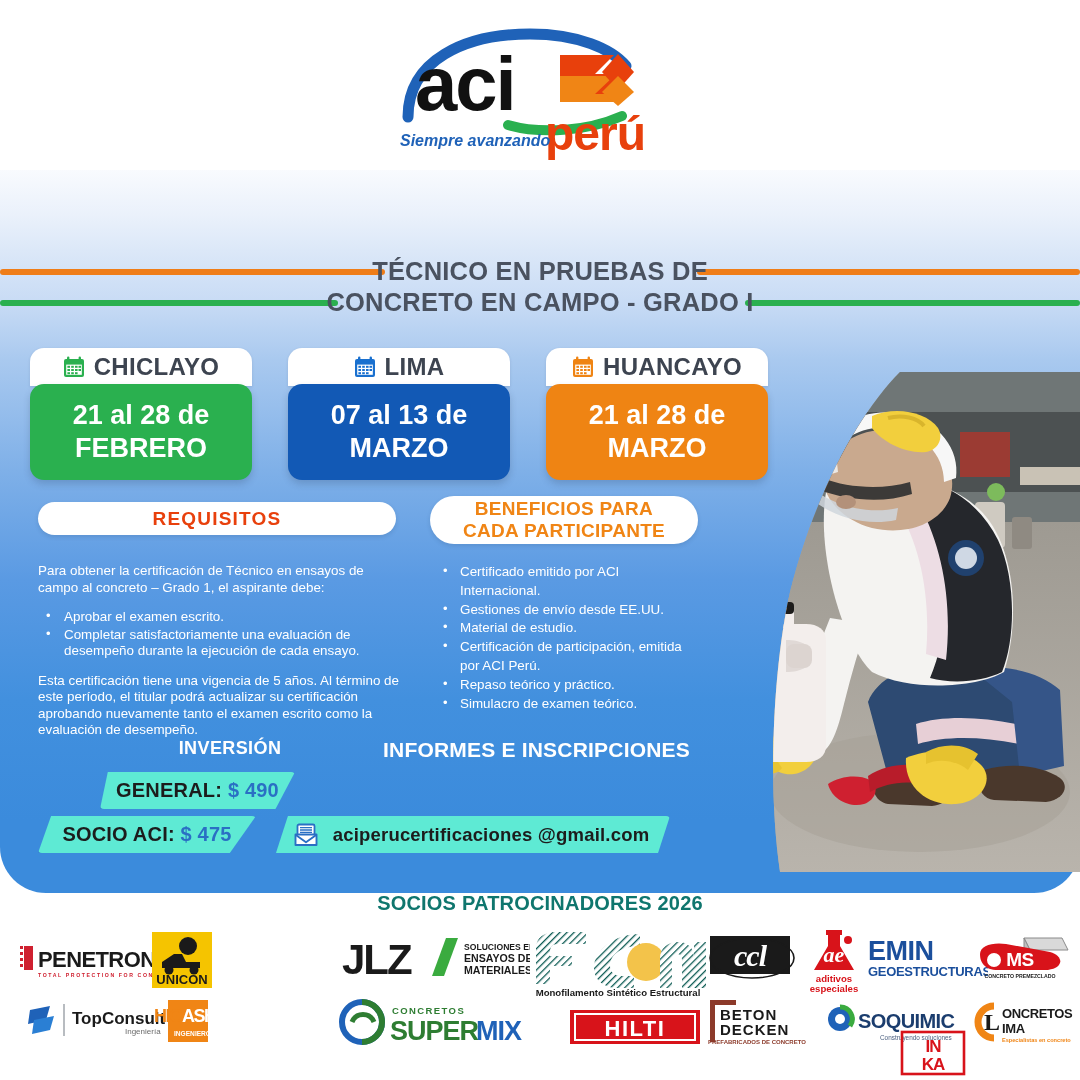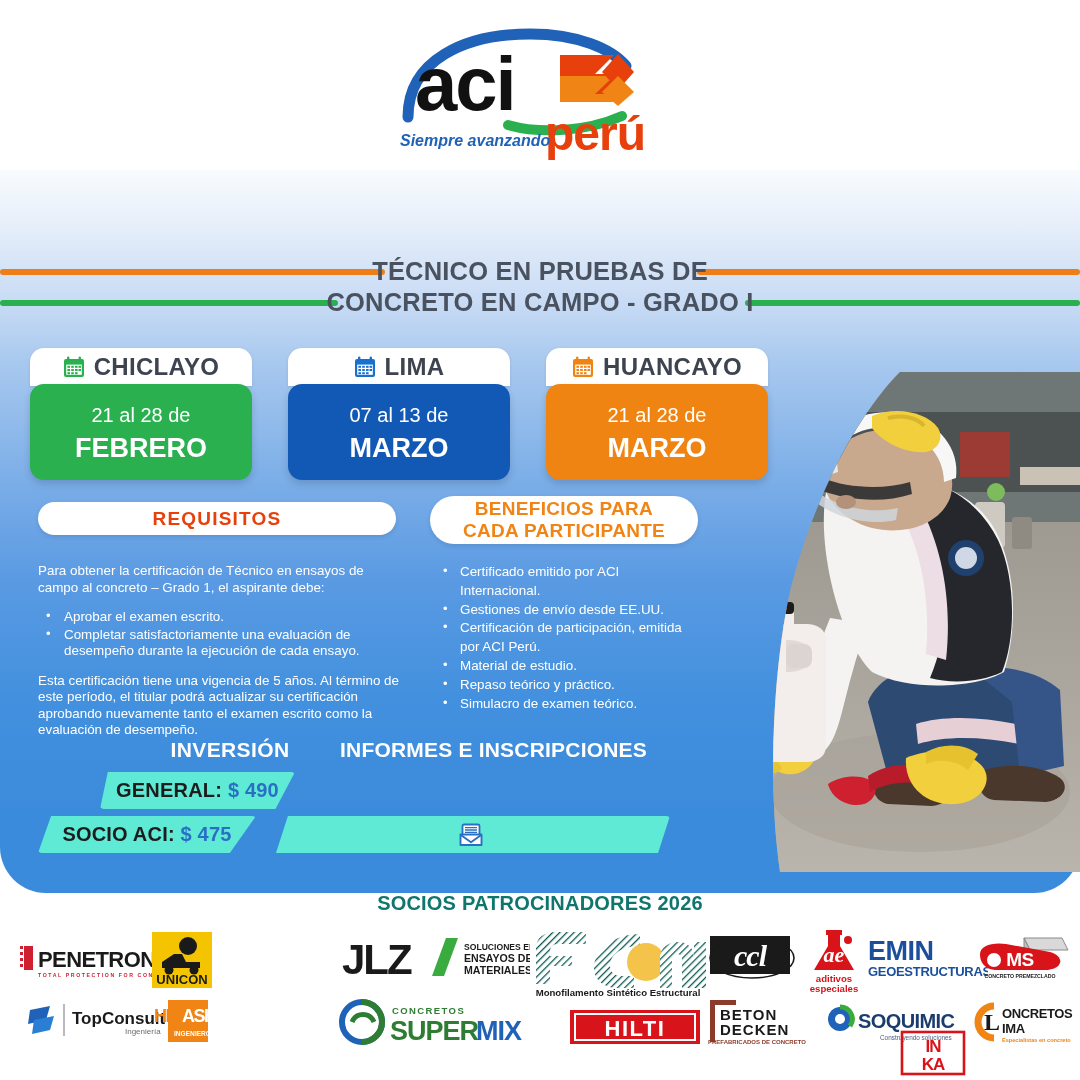--- a/index.html
+++ b/index.html
@@ -97,21 +97,21 @@
     color:#3d4450; font-size:24px; font-weight:700; letter-spacing:0.3px;
   }
   .card-body {
     height: 96px;
     border-radius: 14px;
     margin-top: -2px;
     display:flex; flex-direction:column; align-items:center; justify-content:center;
     color:#ffffff;
     box-shadow: 0 4px 7px rgba(40,60,90,0.22);
   }
-  .card-body .range { font-size:20px; font-weight:400; line-height:33px; }
+  .card-body .range { font-size:27px; font-weight:700; line-height:33px; }
   .card-body .month { font-size:27px; font-weight:700; line-height:33px; }
 
   
   .cal { width:22px; height:22px; position:relative; }
   .cal svg { display:block; }
 
   
   .pill {
     position:absolute; background:#ffffff; border-radius: 24px;
     display:flex; align-items:center; justify-content:center;
@@ -148,24 +148,24 @@
   
   .photo {
     position:absolute; right:0; top:372px; width:360px; height:500px;
     overflow:hidden;
   }
   .photo svg { position:absolute; left:0; top:0; }
 
   
   .inv-title {
     position:absolute; left:110px; top:738px; width:240px; text-align:center;
-    color:#ffffff; font-size:21px; font-weight:700; letter-spacing:0.4px;
+    color:#ffffff; font-size:18px; font-weight:700; letter-spacing:0.4px;
   }
   .inf-title {
-    position:absolute; left:340px; top:738px; width:350px; text-align:left;
+    position:absolute; left:340px; top:738px; width:350px; text-align:right;
     color:#ffffff; font-size:21px; font-weight:700; letter-spacing:0.2px;
   }
 
   .slab {
     position:absolute; background:#5eead4; height:37px;
     display:flex; align-items:center;
     box-shadow: 0 2px 4px rgba(20,50,90,0.18);
   }
   .slab-a { left:100px; top:772px; width:195px;
             clip-path: polygon(4% 0, 100% 0, 90% 100%, 0 100%);
@@ -417,22 +417,22 @@
       <li>Aprobar el examen escrito.</li>
       <li>Completar satisfactoriamente una evaluación de desempeño durante la ejecución de cada ensayo.</li>
     </ul>
     <p>Esta certificación tiene una vigencia de 5 años. Al término de este período, el titular podrá actualizar su certificación aprobando nuevamente tanto el examen escrito como la evaluación de desempeño.</p>
   </div>
 
   <div class="ben-body">
     <ul>
       <li>Certificado emitido por ACI Internacional.</li>
       <li>Gestiones de envío desde EE.UU.</li>
+      <li>Material de estudio.</li>
       <li>Certificación de participación, emitida por ACI Perú.</li>
-      <li>Material de estudio.</li>
       <li>Repaso teórico y práctico.</li>
       <li>Simulacro de examen teórico.</li>
     </ul>
   </div>
 
   <div class="inv-title">INVERSIÓN</div>
   <div class="inf-title">INFORMES E INSCRIPCIONES</div>
 
   <div class="slab slab-a">
     <span class="lbl"><span>GENERAL: </span><span class="amt">$ 490</span></span>
@@ -450,20 +450,21 @@
         <g stroke="#2a6fc4" stroke-width="1.3">
           <line x1="7" y1="5.6" x2="19" y2="5.6"></line>
             <line x1="7" y1="8" x2="19" y2="8"></line>
           <line x1="7" y1="10.4" x2="19" y2="10.4"></line>
             <line x1="7" y1="12.8" x2="15" y2="12.8"></line>
         </g>
         <path d="M2.5,12.5 L13,12.5 L23.5,12.5 L23.5,23 L2.5,23 Z" fill="#ffffff" stroke="#2a6fc4" stroke-width="1.9" stroke-linejoin="round"></path>
         <path d="M2.5,12.8 L13,20.2 L23.5,12.8" fill="none" stroke="#2a6fc4" stroke-width="1.9" stroke-linejoin="round"></path>
       </svg>
     </span>
+    <span class="val mail">aciperucertificaciones @gmail.com</span>
   </div>
 
   <div class="sponsors-title">SOCIOS PATROCINADORES 2026</div>
 
   <div class="sponsor-grid">
 
     <div class="slot" style="left:18px; top:16px; width:160px; height:42px;">
       <svg width="160" height="42" viewBox="0 0 160 42">
         <rect x="6" y="6" width="9" height="24" fill="#cf2030"></rect>
         <rect x="2" y="6" width="3" height="3" fill="#cf2030"></rect>

